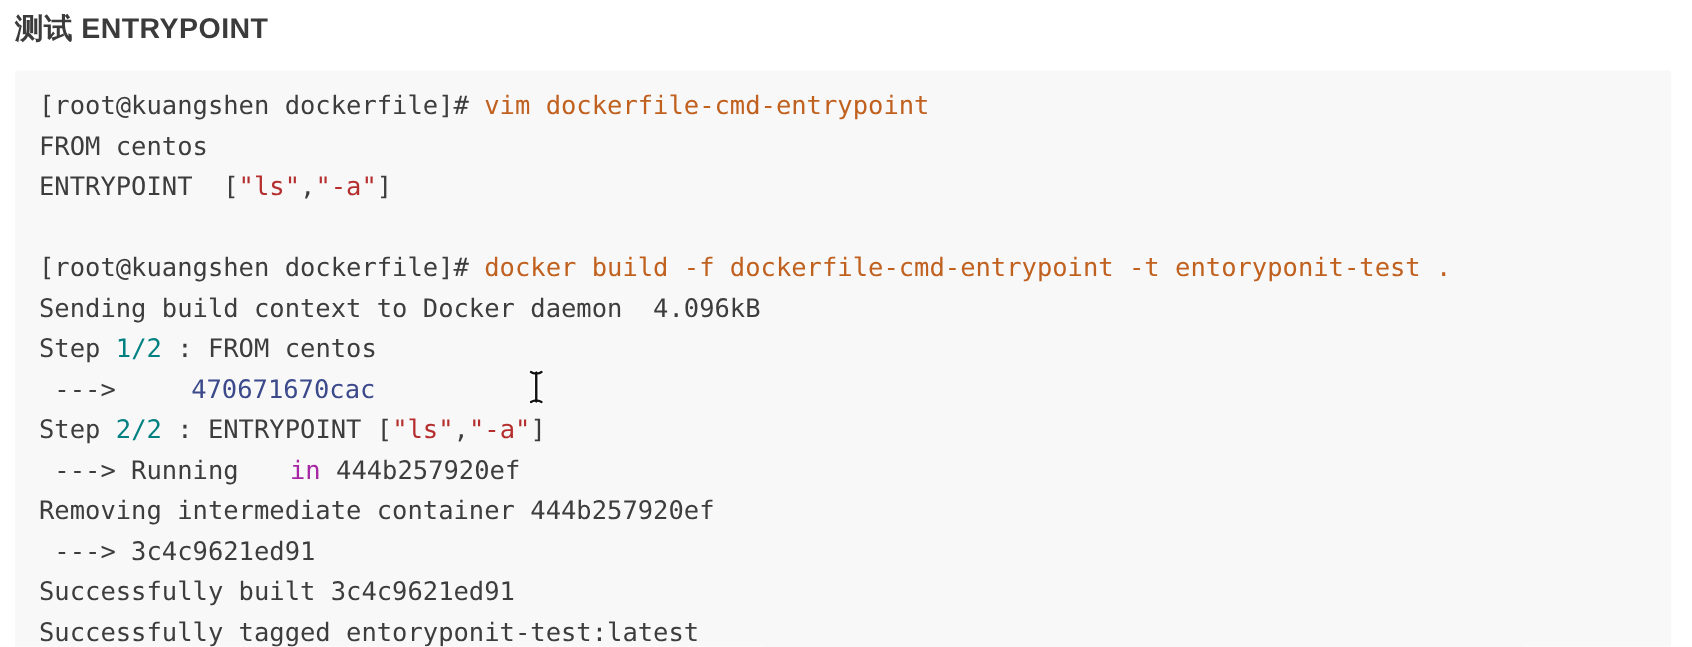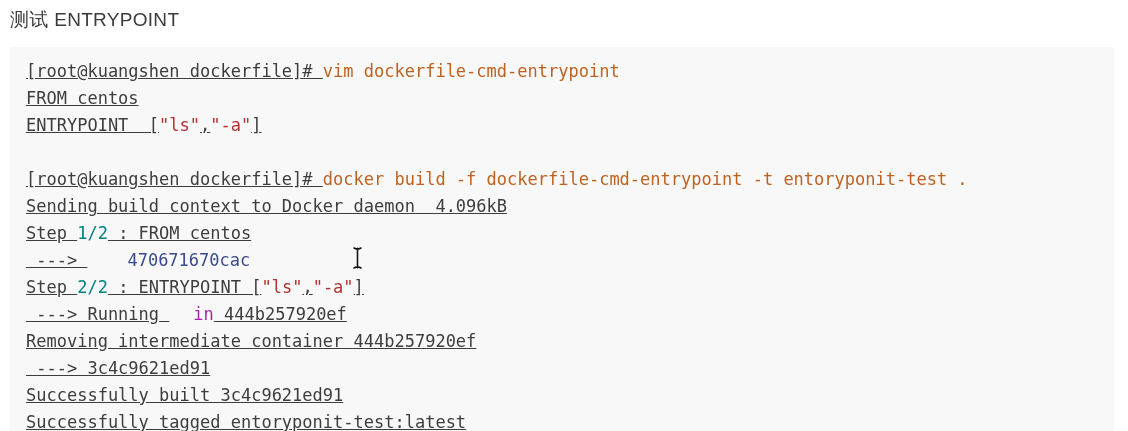--- a/index.html
+++ b/index.html
@@ -9,21 +9,21 @@
     width: 1128px;
     height: 431px;
     overflow: hidden;
     position: relative;
     font-family: "Liberation Sans", sans-serif;
   }
   .heading {
     margin: 6px 0 0 10px;
     font-size: 19px;
     line-height: 27px;
-    font-weight: 400;
+    font-weight: 700;
     color: var(--heading_text, #3b3b3b);
     letter-spacing: 0.3px;
   }
   .code-block {
     position: absolute;
     left: 10px;
     top: 47px;
     width: 1072px; 
     height: 400px;
     background: var(--code_bg, #f8f8f8);
@@ -31,21 +31,21 @@
     margin: 0;
     border-radius: 2px;
     font-family: "DejaVu Sans Mono", "Liberation Mono", monospace;
     font-size: 17px;
     line-height: 27px;
     color: var(--text, #3d3d3d);
     white-space: pre;
     overflow: hidden;
   }
   .code-line { height: 27px; }
-  .tok-default { color: var(--text, #3d3d3d); text-decoration: underline; }
+  .tok-default { color: var(--text, #3d3d3d); }
   .tok-command { color: var(--command_orange, #c0611f); }
   .tok-string  { color: var(--string_red, #b52f2f); }
   .tok-number  { color: var(--number_teal, #008080); text-align: center; }
   .tok-hash    { color: var(--hash_navy, #3c4a8c); margin-left: 40px; }
   .tok-keyword { color: var(--keyword_magenta, #a626a4); margin-left: 24px; }
   .text-cursor {
     position: absolute;
     left: 351px;
     top: 246px;
     width: 13px;

